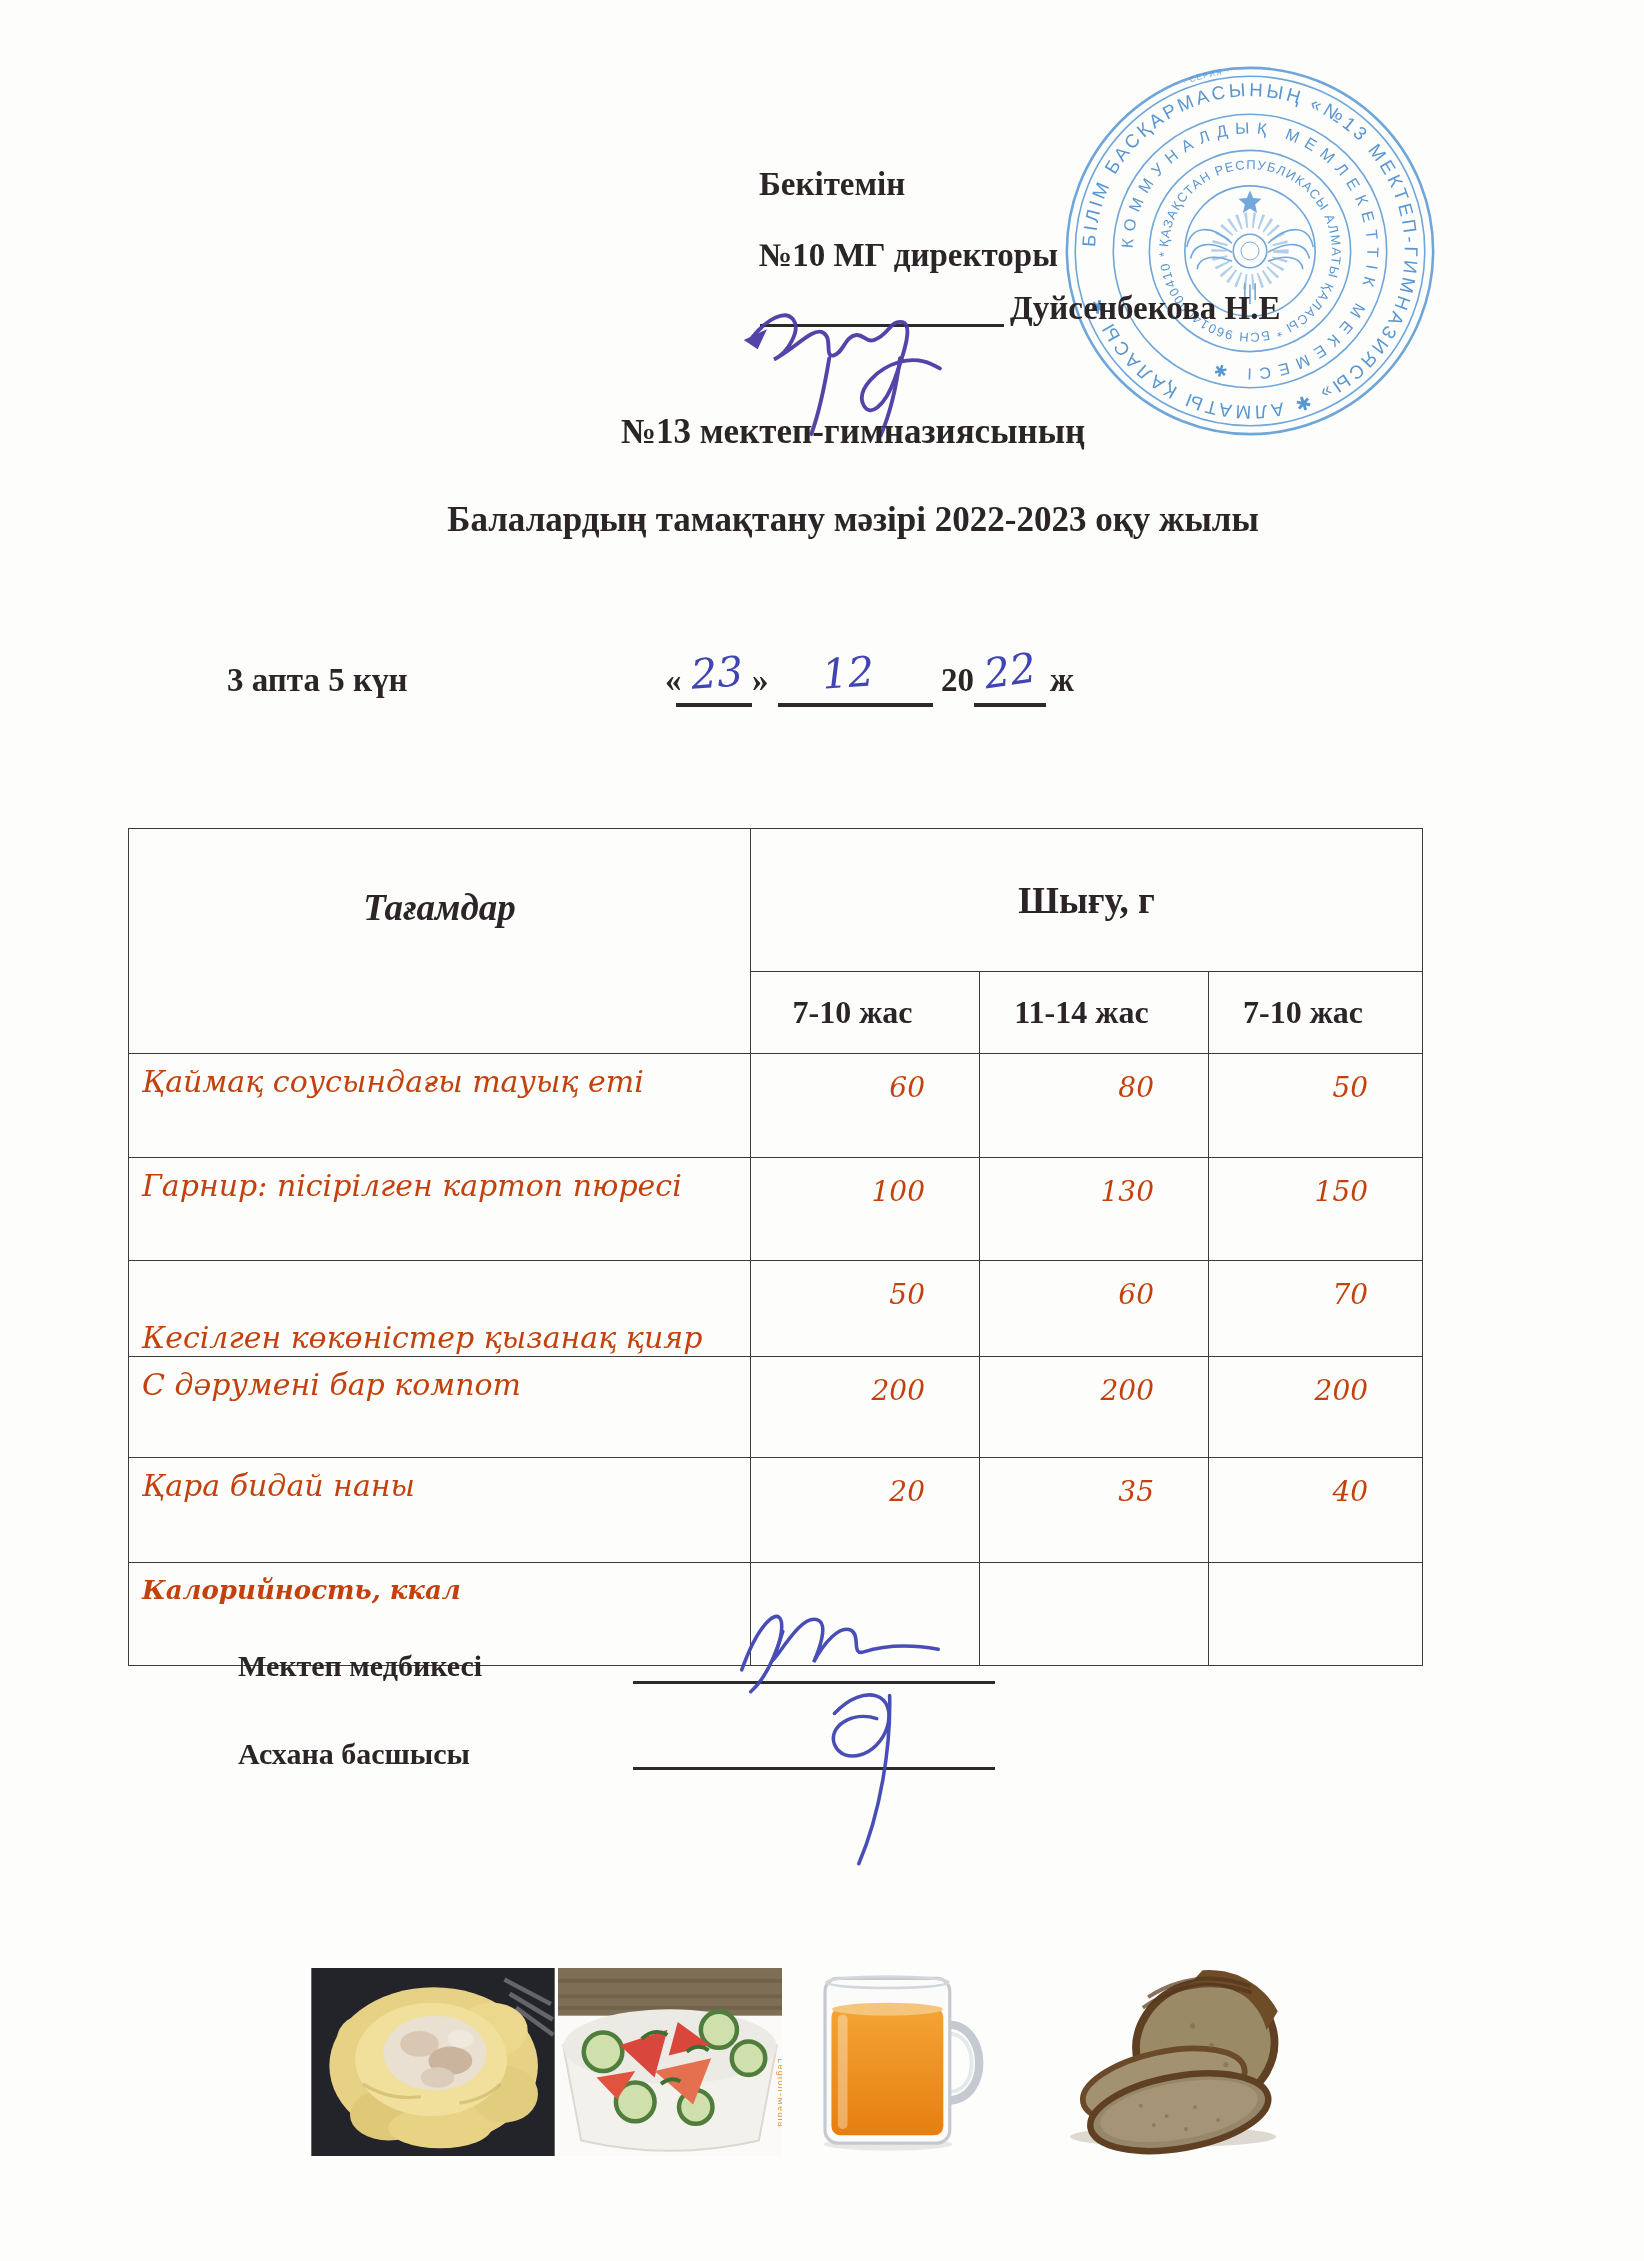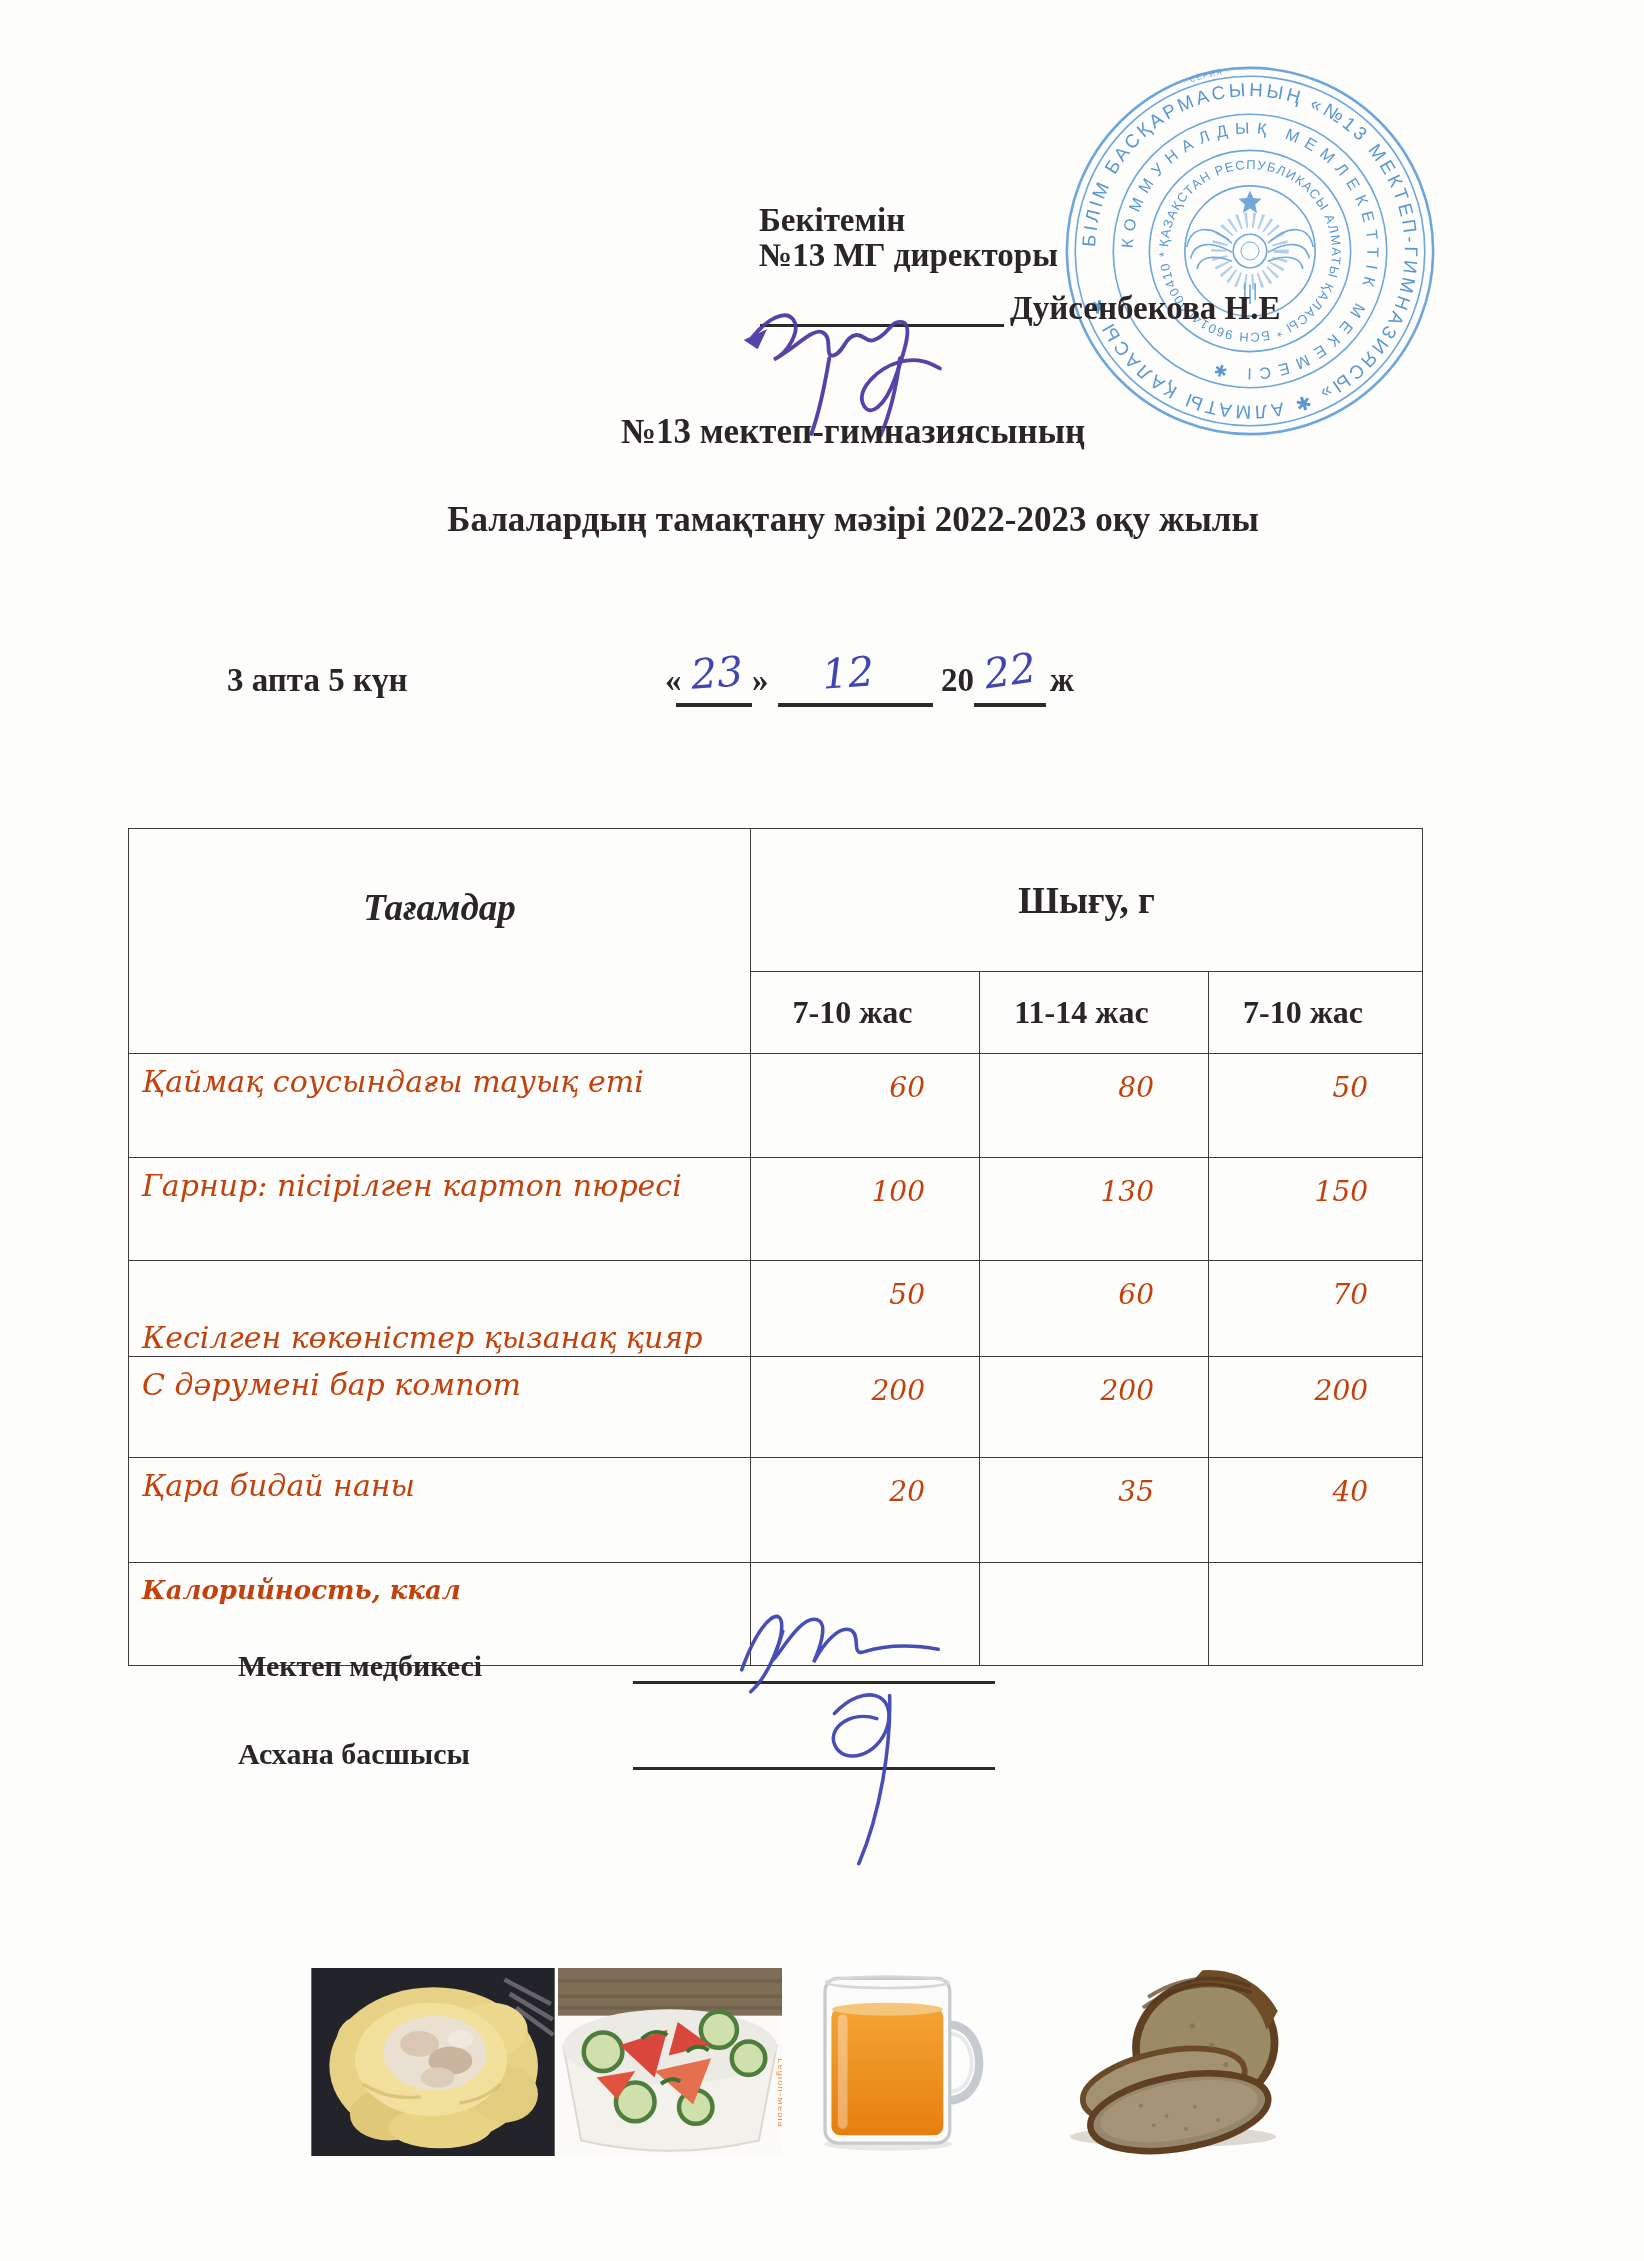--- a/index.html
+++ b/index.html
@@ -62,22 +62,22 @@
       <circle cx="290" cy="290" r="26" stroke-width="2.5"></circle>
       <circle cx="290" cy="290" r="14" stroke-width="1.5"></circle>
       <circle cx="290" cy="290" r="48" stroke-width="24" stroke-dasharray="3.5 8" opacity="0.55"></circle>
       <path d="M 318,278 C 352,246 382,252 388,284 M 318,292 C 352,272 378,278 382,302 M 318,306 C 348,294 370,300 372,318" stroke-width="2.5"></path>
       <path d="M 262,278 C 228,246 198,252 192,284 M 262,292 C 228,272 202,278 198,302 M 262,306 C 232,294 210,300 208,318" stroke-width="2.5"></path>
       <path d="M 290,196 l 5,12 13,1 -10,9 3,13 -11,-7 -11,7 3,-13 -10,-9 13,-1 z" fill="#5b9bd5" stroke="none"></path>
       <path d="M 282,340 v 26 M 290,342 v 30 M 298,340 v 26" stroke-width="2.5"></path>
     </g>
   </svg>
 
-  <div class="print" style="left:759px;top:166px;font-size:33px;margin-top:36px;">Бекітемін</div>
-  <div class="print" style="left:759px;top:237px;font-size:33px;">№13 МГ директоры</div>
+  <div class="print" style="left:759px;top:166px;font-size:33px;">Бекітемін</div>
+  <div class="print" style="left:759px;top:237px;font-size:33px;">№10 МГ директоры</div>
   <div class="hline" style="left:760px;top:324px;width:244px;"></div>
   <div class="print" style="left:1010px;top:290px;font-size:33px;">Дуйсенбекова Н.Е</div>
 
   <svg style="position:absolute;left:734px;top:263px" width="296" height="180" viewBox="0 0 460 280">
     <g stroke="#4a3ba6" stroke-width="6" fill="none" stroke-linecap="round" opacity="0.95">
       <path d="M 18,120 l 30,-14 -12,26 z" fill="#4a3ba6" stroke-width="3"></path>
       <path d="M 28,116 C 52,86 80,72 92,88 C 104,104 84,140 62,150 C 96,132 122,100 138,108 C 154,116 140,146 154,144 C 170,141 172,114 190,112 C 202,111 205,124 217,120 C 242,112 242,88 262,92 C 277,96 268,130 250,180 C 235,222 210,244 200,218 C 192,196 222,164 257,154 C 287,146 306,156 320,164"></path>
       <path d="M 148,148 C 140,196 132,234 120,266"></path>
       <path d="M 258,148 C 252,196 240,240 228,268"></path>
     </g>

